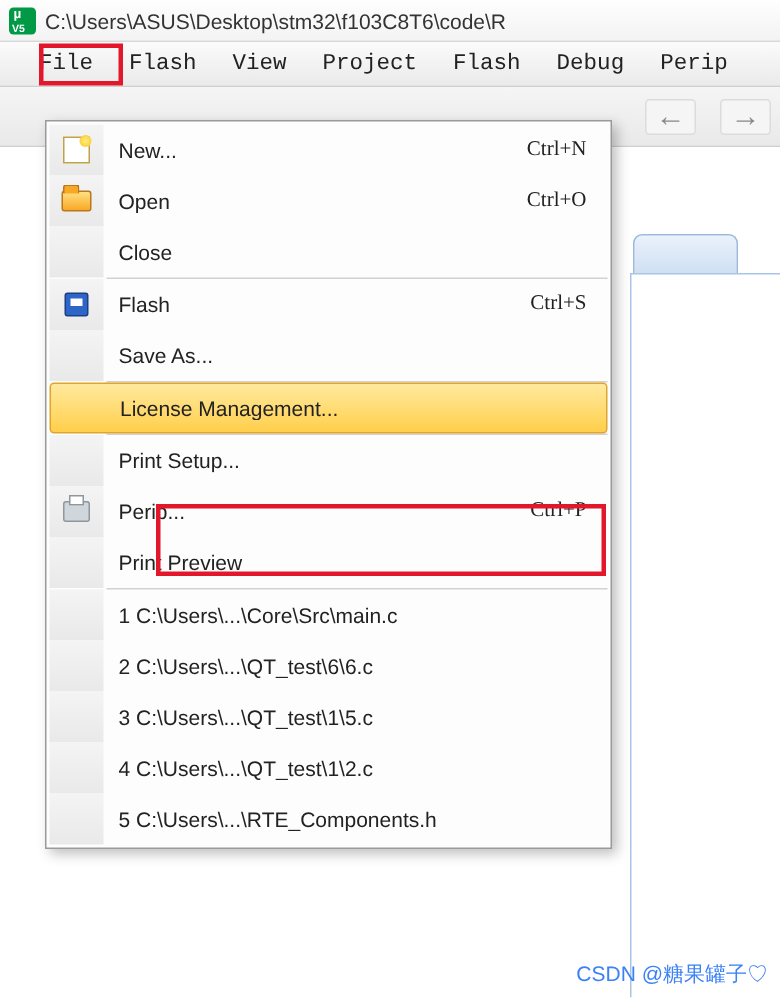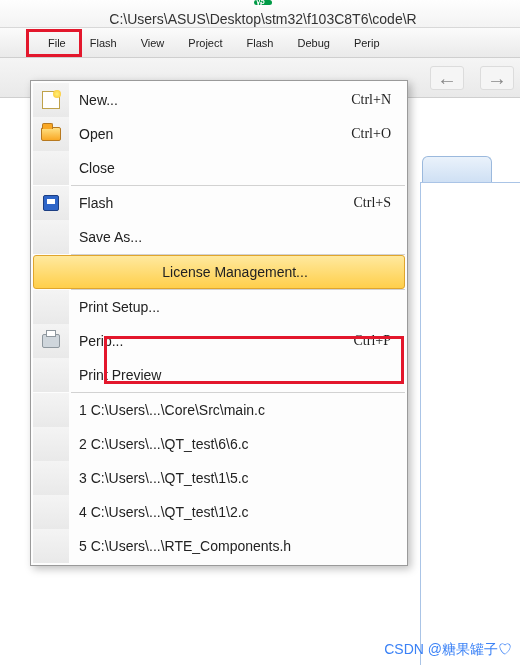--- a/index.html
+++ b/index.html
@@ -15,43 +15,43 @@
   .titlebar {
     display: flex;
     align-items: center;
     height: 28px;
     background: linear-gradient(#fefefe,#f3f3f3);
     border-bottom: 1px solid #d8d8d8;
     padding-left: 6px;
     gap: 6px;
     white-space: nowrap;
     color: #333;
-    flex-direction: column;
   }
   .app-icon {
     width: 18px; height: 18px;
     background: #009a46;
     border-radius: 3px;
     display:flex;align-items:center;justify-content:center;
     color:#fff;font-size:10px;font-weight:bold;
     line-height:1;
     position:relative;
   }
   .app-icon::before { content:"µ"; position:absolute; top:0px; left:3px; font-size:9px;}
   .app-icon::after { content:"V5"; position:absolute; bottom:0px; left:2px; font-size:7px;}
   .menubar {
     display: flex;
     align-items: center;
     height: 30px;
     background: linear-gradient(#fbfbfb,#eaeaea);
     border-bottom: 1px solid #cfcfcf;
-    padding-left: 36px;
+    padding-left: 14px;
     gap: 0;
-    font-size: 11px;
+    font-size: 15px;
     color: #222;
+    font-family: Liberation Mono, monospace;
   }
   .menubar .mitem {
     padding: 4px 12px;
     cursor: default;
   }
   .file-highlight {
     position: absolute;
     left: 26px; top: 29px;
     width: 56px; height: 28px;
     border: 3px solid #e3172c;
@@ -103,21 +103,20 @@
   }
   .dd-sep {
     height: 1px;
     margin-left: 38px;
     background: #d2d2d2;
   }
   .dd-row.highlight {
     background: linear-gradient(#ffe99e,#ffcf4b);
     border: 1px solid #e0a52c;
     border-radius: 3px;
-    text-align: center;
   }
   .dd-row.highlight .dd-iconcol { background: transparent; }
   .license-box {
     position: absolute;
     left: 104px;
     top: 336px;
     width: 300px;
     height: 48px;
     border: 3px solid #e3172c;
     pointer-events: none;

